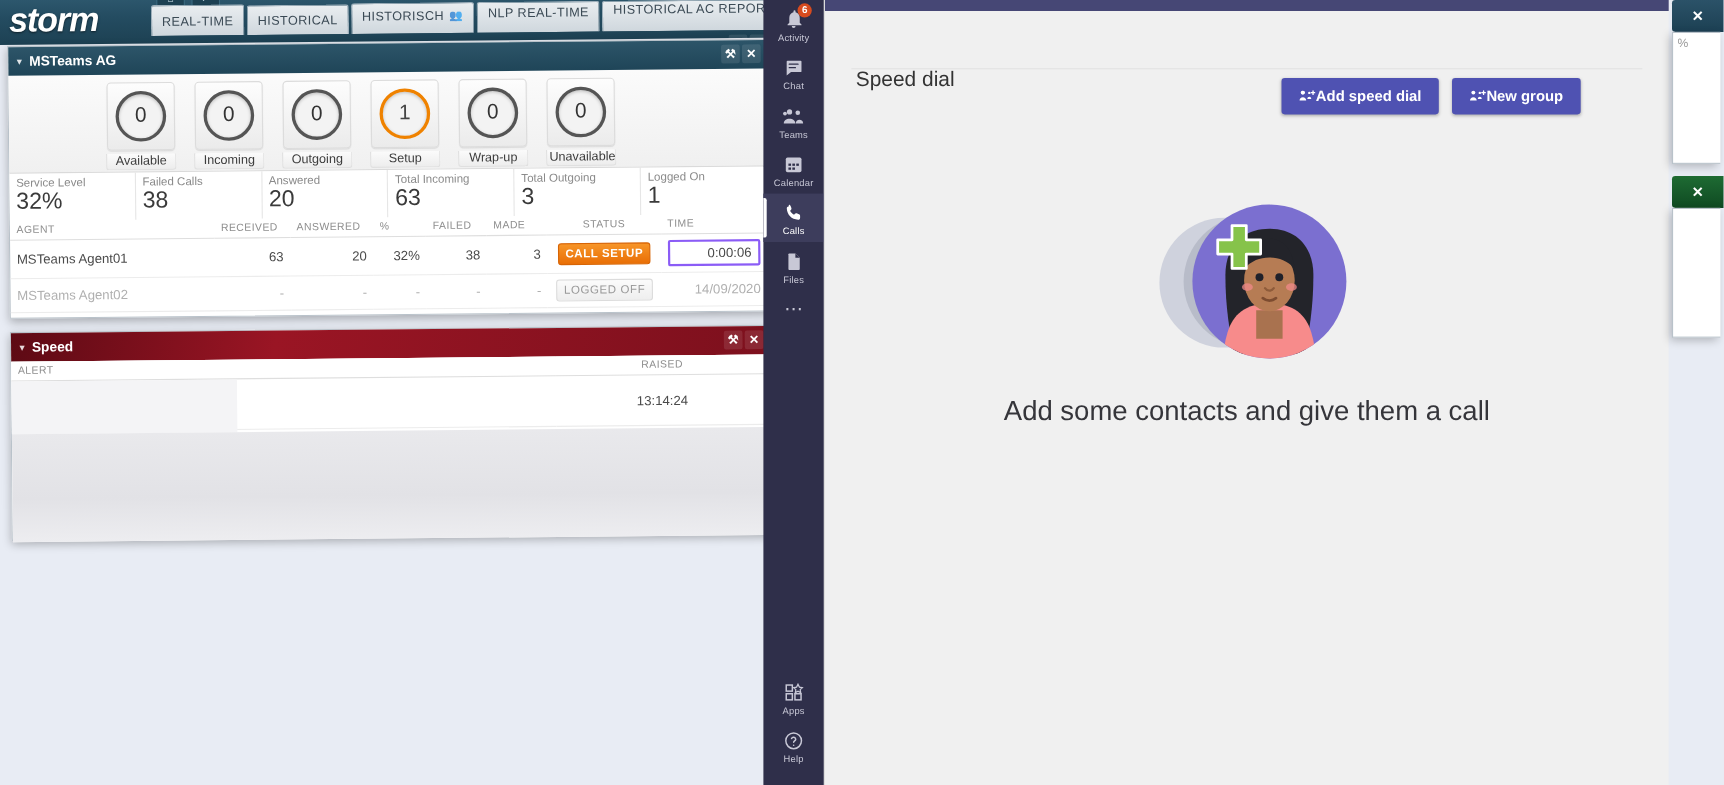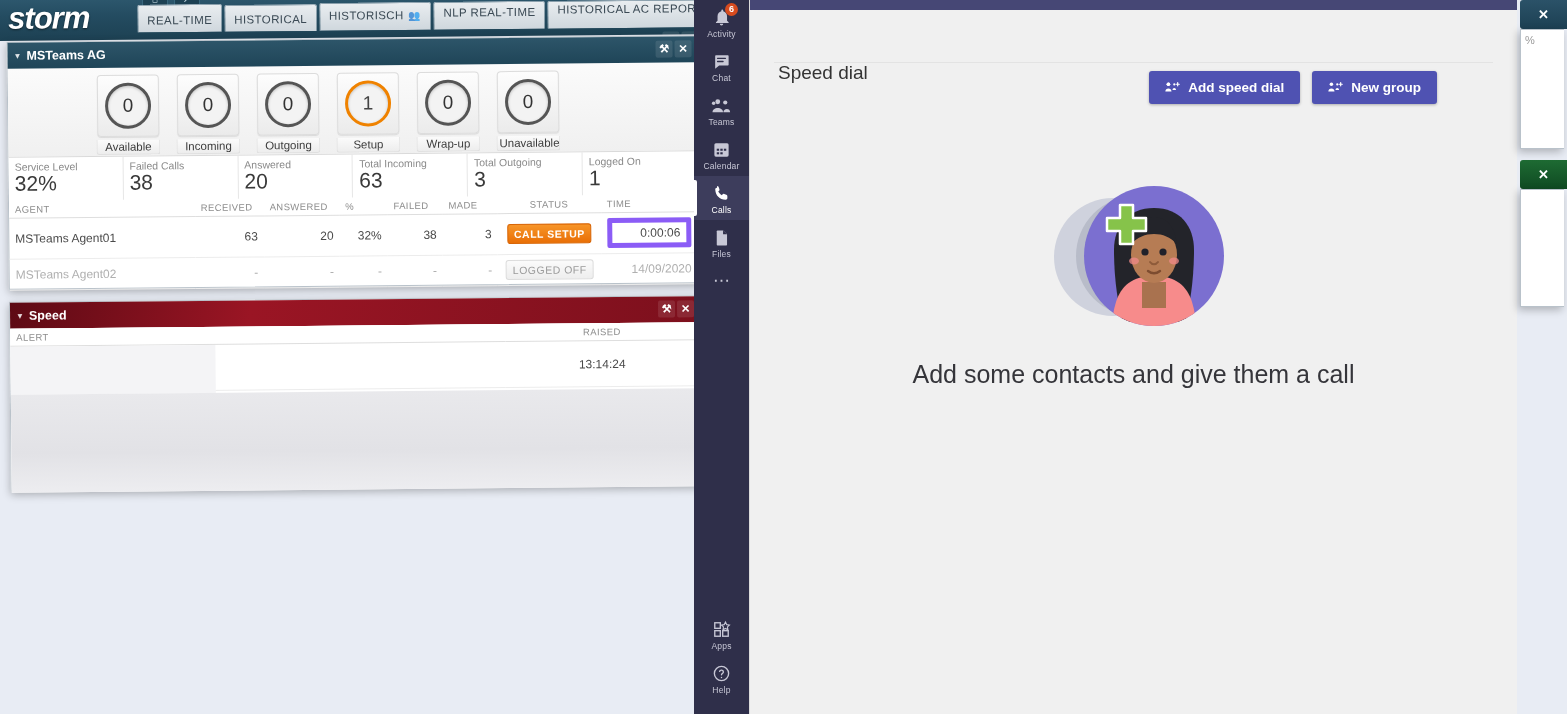--- a/index.html
+++ b/index.html
@@ -140,21 +140,21 @@
   .status-pill.setup {
     background: linear-gradient(180deg,#f79528 0%, #e96f06 100%);
     color:#fff; border: 1px solid #d76405; font-weight: 700;
   }
   .status-pill.off {
     background: linear-gradient(180deg,#fbfbfb 0%, #eeeeee 100%);
     color:#9a9a9a; border: 1px solid #dcdcdc;
   }
   .time-box {
     display:inline-block; min-width: 84px; text-align: right;
-    border: 5px solid #8b5cf6; border-radius: 2px; padding: 3px 6px;
+    border: 2px solid #8b5cf6; border-radius: 2px; padding: 3px 6px;
     background:#fff; color:#4a4a4a; font-size: 12px;
   }
 
   
   #panel-alerts { left: 12px; top: 306px; width: 690px; height: 190px; }
   .alerts-body { background:#fff; height: 164px; position: relative; }
   .alerts-blank {
     position: absolute; left: 0; top: 18px; width: 205px; height: 48px;
     background: #f4f4f6;
   }
@@ -205,21 +205,21 @@
   .sd-title { font-size: 19px; color: #333; font-weight: 400; margin-top: 36px; }
   .sd-rule { height:1px; background:#e3e3e3; margin: 0 24px; }
 
   .sd-actions {
     display:flex; justify-content: flex-end; gap: 12px;
     padding: 8px 80px 0 0;
   }
   .sd-btn {
     background: #4f52b2; color:#ffffff; font-size: 13.5px; font-weight: 700;
     border: none; border-radius: 3px; padding: 9px 16px;
-    display: flex; align-items: center; gap: 8px; cursor: pointer;
+    display: flex; align-items: center; cursor: pointer;
     box-shadow: 0 1px 3px rgba(0,0,0,.28);
   }
   .sd-btn .gl { font-size: 13px; display:inline-flex; }
 
   .sd-empty {
     margin-top: 78px; text-align: center;
   }
   .sd-illus { position: relative; width: 280px; height: 150px; margin: 0 auto; }
   .disc {
     position:absolute; border-radius: 50%;

